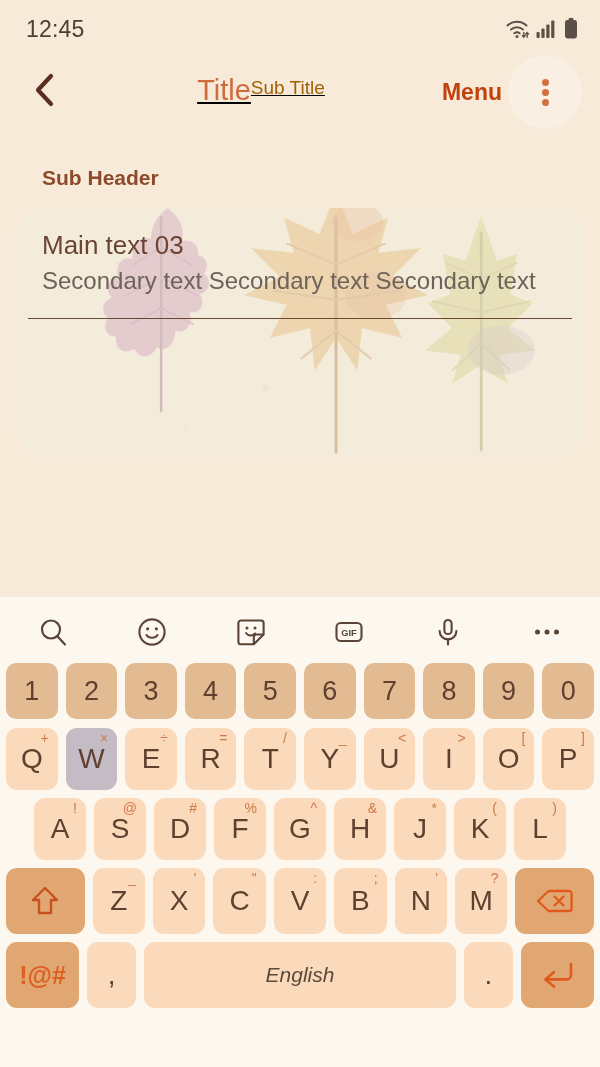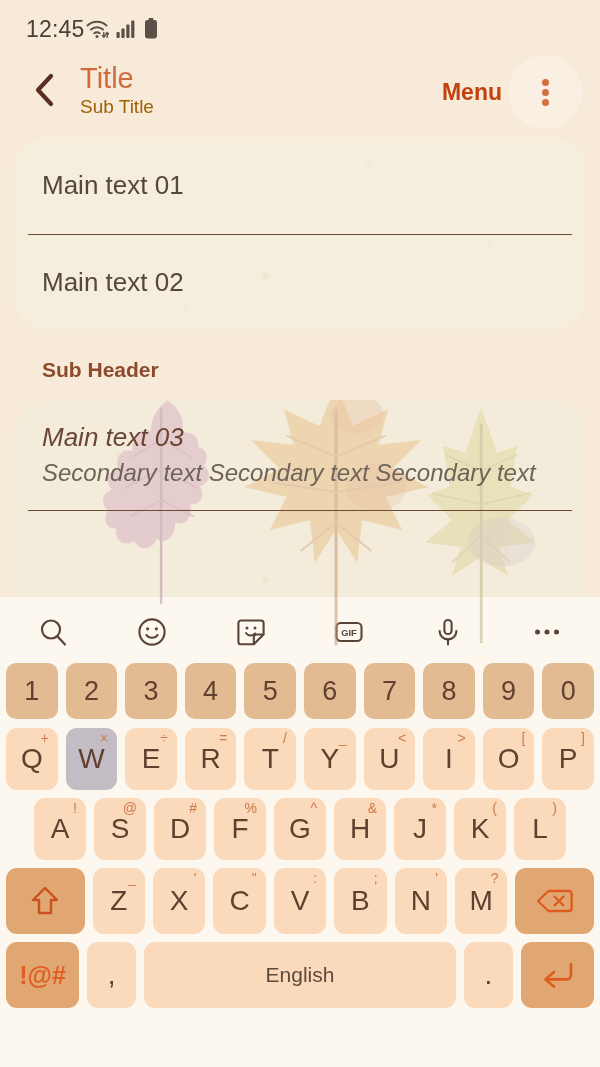--- a/index.html
+++ b/index.html
@@ -14,21 +14,21 @@
     font-family: "Liberation Sans", sans-serif;
     background: #f7ead8;
     position: relative;
   }
 
   
   .status-bar {
     height: 46px;
     display: flex;
     align-items: center;
-    justify-content: flex-start;
+    justify-content: space-between;
     padding: 12px 22px 0 26px;
   }
   .status-clock {
     font-size: 23px;
     color: #4a4038;
     letter-spacing: 0.2px;
   }
   .status-icons {
     display: flex;
     align-items: center;
@@ -48,24 +48,25 @@
     width: 42px;
     height: 42px;
     display: flex;
     align-items: center;
     justify-content: center;
     flex: 0 0 auto;
   }
   .titles {
     margin-left: 14px;
     display: flex;
-    flex-direction: column;
+    flex-direction: row;
     justify-content: center;
     flex: 1 1 auto;
     margin-top: -2px;
+    text-decoration: underline;
   }
   .title-main {
     font-size: 29px;
     color: #cf6b3f;
     line-height: 1.08;
   }
   .title-sub {
     font-size: 19px;
     color: #a16207;
     line-height: 1.25;
@@ -164,21 +165,21 @@
   .card-2 {
     height: 250px;
     background: #f4ecda;
   }
   .leaves {
     position: absolute;
     inset: 0;
     z-index: 1;
     pointer-events: none;
   }
-  .card-2 .list-item { height: 110px; font-style: italic; }
+  .card-2 .list-item { height: 110px; }
   .card-2 .item-main { color: #6b4434; }
 
   
   .keyboard {
     position: absolute;
     left: 0;
     right: 0;
     bottom: 0;
     height: 470px;
     background: #fdf8ef;
@@ -232,21 +233,21 @@
     position: absolute;
     top: 3px;
     right: 9px;
     font-size: 14px;
     color: #cf7a4a;
     line-height: 1;
   }
   .key.pressed { background: #c3bcc4; }
   .key.accent { background: #e0a772; }
   .key.wide-1 { flex: 1.5 1 0; }
-  .key.space { flex: 6.4 1 0; font-size: 21px; color: #5e4a3c; }
+  .key.space { flex: 6.4 1 0; font-size: 21px; color: #5e4a3c; font-style: italic; }
   .key.sym {
     color: #df5f20;
     font-weight: bold;
     font-size: 25px;
   }
   .kb-row.r4 .key, .kb-row.r5 .key { height: 66px; }
   .kb-row.r5 { margin-bottom: 10px; }
 
   .key svg { display: block; }
 </style>
@@ -302,29 +303,20 @@
     <span>
       <span class="dot"></span>
       <span class="dot"></span>
       <span class="dot"></span>
     </span>
   </div>
 </div>
 
 <div class="content">
 
-  <div class="card card-1">
-    <div class="list-item">
-      <div class="item-main">Main text 01</div>
-    </div>
-    <div class="divider"></div>
-    <div class="list-item">
-      <div class="item-main">Main text 02</div>
-    </div>
-  </div>
 
   <div class="sub-header">Sub Header</div>
 
   <div class="card card-2">
     <div class="leaves">
       <svg width="572" height="250" viewBox="0 0 572 250" preserveAspectRatio="none">
 
         <g opacity="0.52" transform="translate(90,-10) scale(1.02)">
           <path d="M62 10 C74 18 80 30 76 42 C86 40 94 46 92 56 C100 58 104 66 98 74
                    C106 80 104 92 94 94 C100 104 94 114 84 112 C88 124 80 134 70 130

